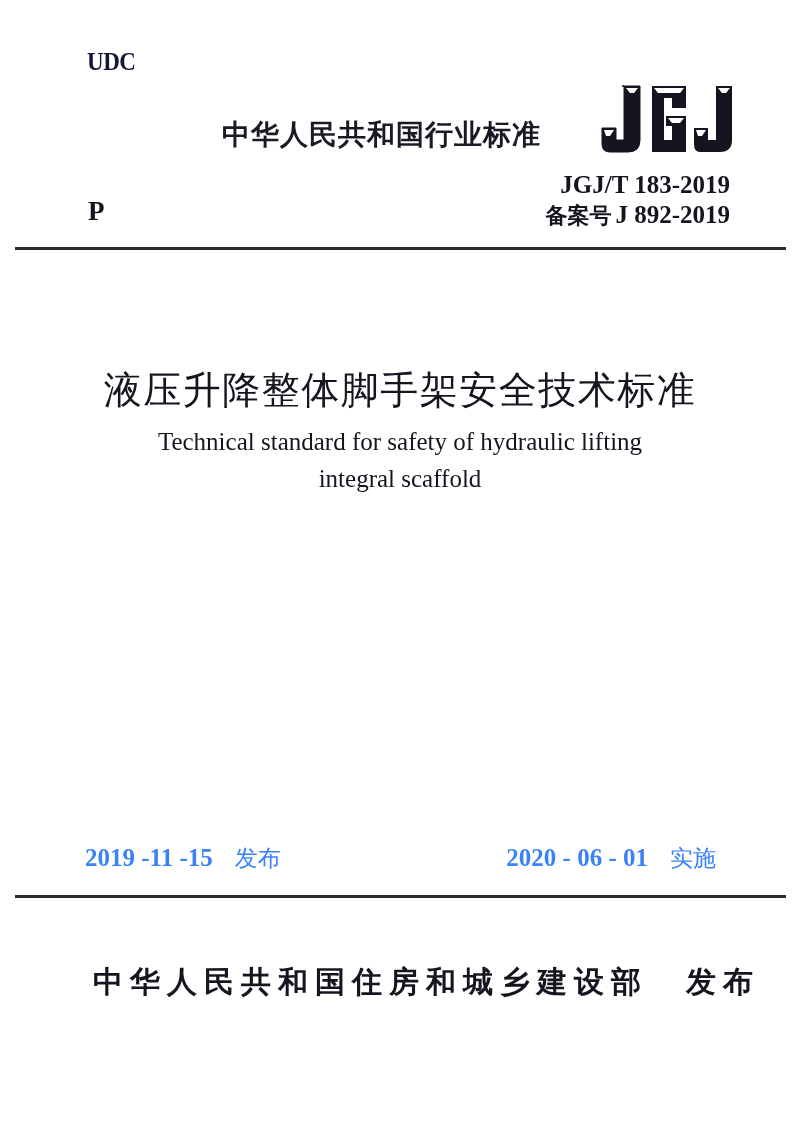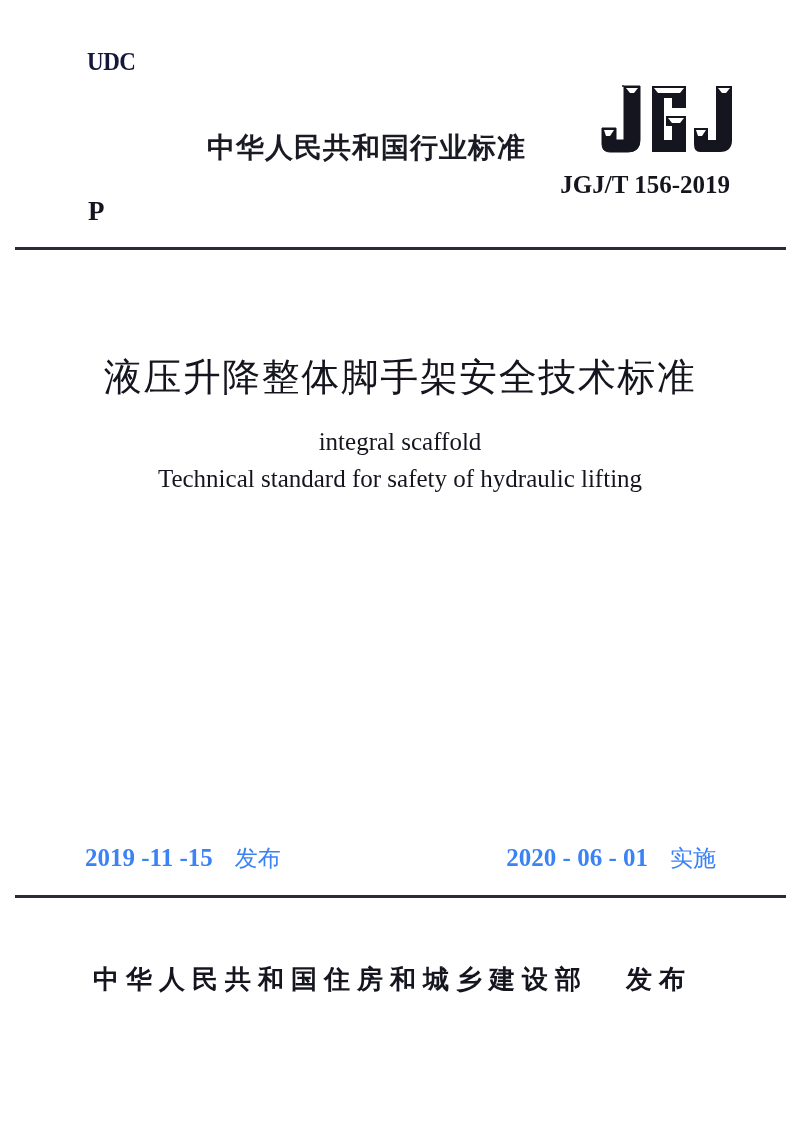--- a/index.html
+++ b/index.html
@@ -20,27 +20,26 @@
       left: 87px; top: 48px;
       font-family: "Liberation Serif", "DejaVu Serif", serif;
       font-weight: bold;
       font-size: 25px;
       color: #14163a;
       letter-spacing: -0.5px;
       transform: scaleX(0.92);
       transform-origin: left top;
     }
     .industry-std {
-      left: 207px; top: 116px;
+      left: 222px; top: 116px;
       font-family: "DejaVu Sans", "Liberation Sans", sans-serif;
       font-weight: bold;
       font-size: 28px;
       letter-spacing: 1px;
       color: #1a1a24;
-      margin-top: 13px;
     }
     .jgj-logo {
       left: 600px; top: 84px;
       width: 135px; height: 70px;
     }
     .p-class {
       left: 88px; top: 196px;
       font-family: "Liberation Serif", "DejaVu Serif", serif;
       font-weight: bold;
       font-size: 27px;
@@ -63,21 +62,21 @@
       margin-right: 4px;
     }
     .rule {
       left: 15px; width: 771px; height: 3px;
       background: #2b2b34;
     }
     .rule.top { top: 247px; }
     .rule.bottom { top: 895px; }
 
     .title-cn {
-      left: 0; right: 0; top: 352px;
+      left: 0; right: 0; top: 365px;
       text-align: center;
       font-family: "DejaVu Serif", "Liberation Serif", serif;
       font-size: 38px;
       letter-spacing: 1.5px;
       color: #15151f;
     }
     .title-en {
       left: 0; right: 0; top: 423px;
       text-align: center;
       font-family: "Liberation Serif", "DejaVu Serif", serif;
@@ -101,21 +100,21 @@
       font-size: 23px;
       margin-left: 22px;
     }
     .date-issue { left: 85px; }
     .date-effective { right: 84px; }
 
     .publisher {
       left: 93px; top: 962px;
       font-family: "DejaVu Sans", "Liberation Sans", sans-serif;
       font-weight: bold;
-      font-size: 26px;
+      font-size: 30px;
       letter-spacing: 7px;
       color: #15151f;
     }
     .publisher .action { margin-left: 38px; }
   </style>
 </head>
 <body>
 
 <div class="abs udc">UDC</div>
 
@@ -146,30 +145,31 @@
     <g fill="#ffffff">
       <path d="M118 4 L130 4 L126 9 L122 9 Z"></path>
       <path d="M96 46 L106 46 L102 52 L98 52 Z"></path>
     </g>
   </svg>
 </div>
 
 <div class="abs p-class">P</div>
 
 <div class="abs std-block">
-  <span class="line">JGJ/T 156-2019</span>
+  <span class="line">JGJ/T 183-2019</span>
+  <span class="line"><span class="cn">备案号</span><span>J 892-2019</span></span>
 </div>
 
 <div class="abs rule top"></div>
 
 <div class="abs title-cn">液压升降整体脚手架安全技术标准</div>
 
 <div class="abs title-en">
+  <span>Technical standard for safety of hydraulic lifting</span>
   <span>integral scaffold</span>
-  <span>Technical standard for safety of hydraulic lifting</span>
 </div>
 
 <div class="abs date-row date-issue">
   <span>2019 -11 -15</span><span class="cn">发布</span>
 </div>
 
 <div class="abs date-row date-effective">
   <span>2020 - 06 - 01</span><span class="cn">实施</span>
 </div>
 

